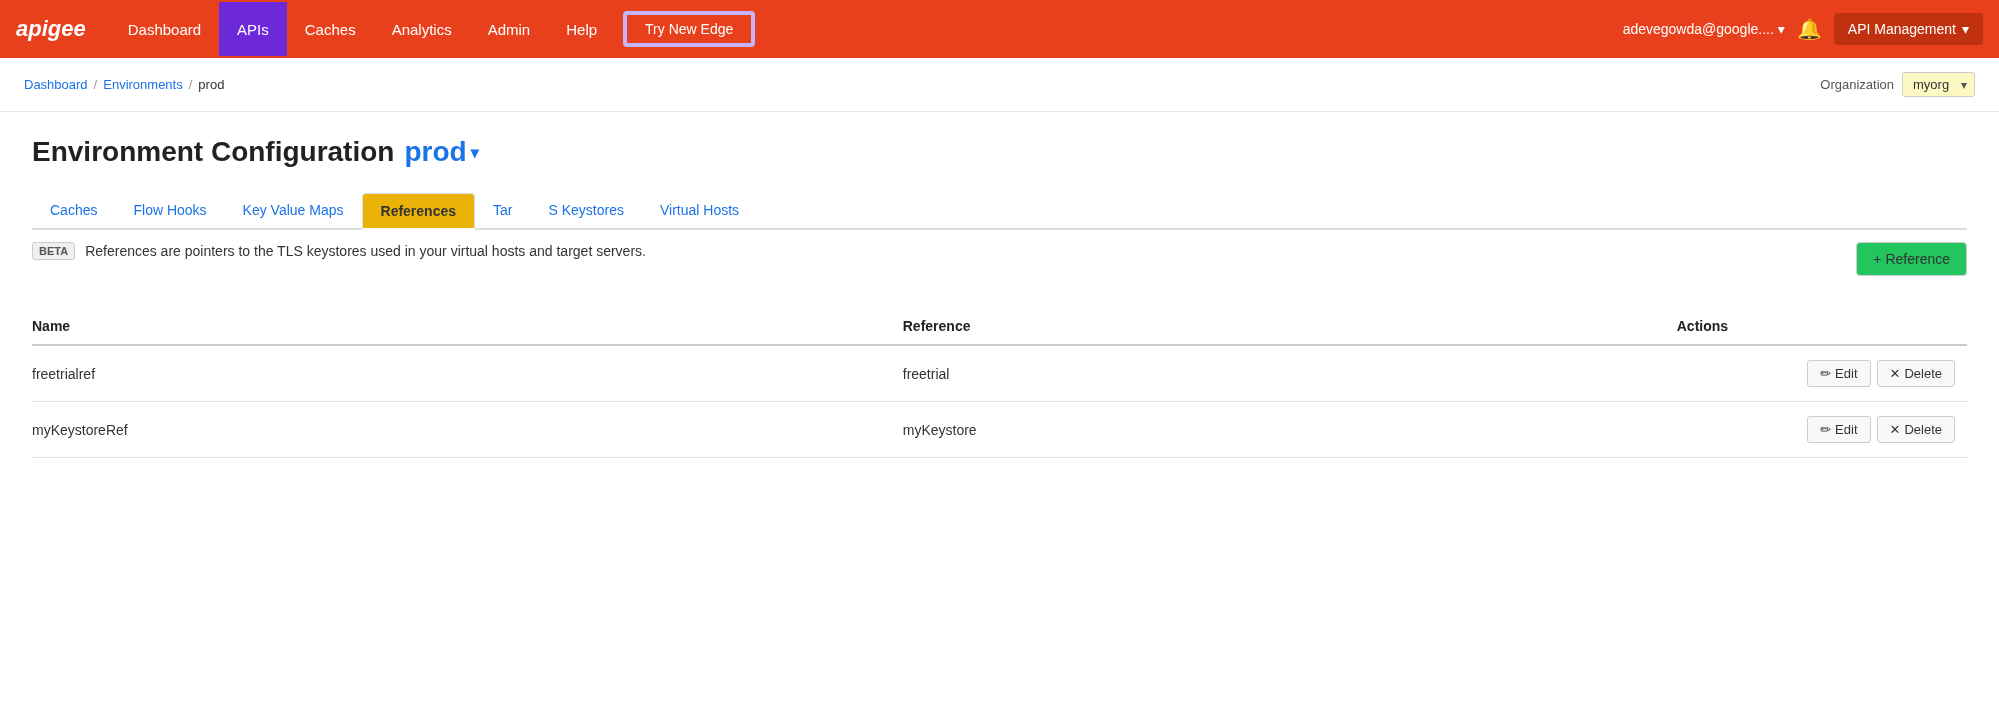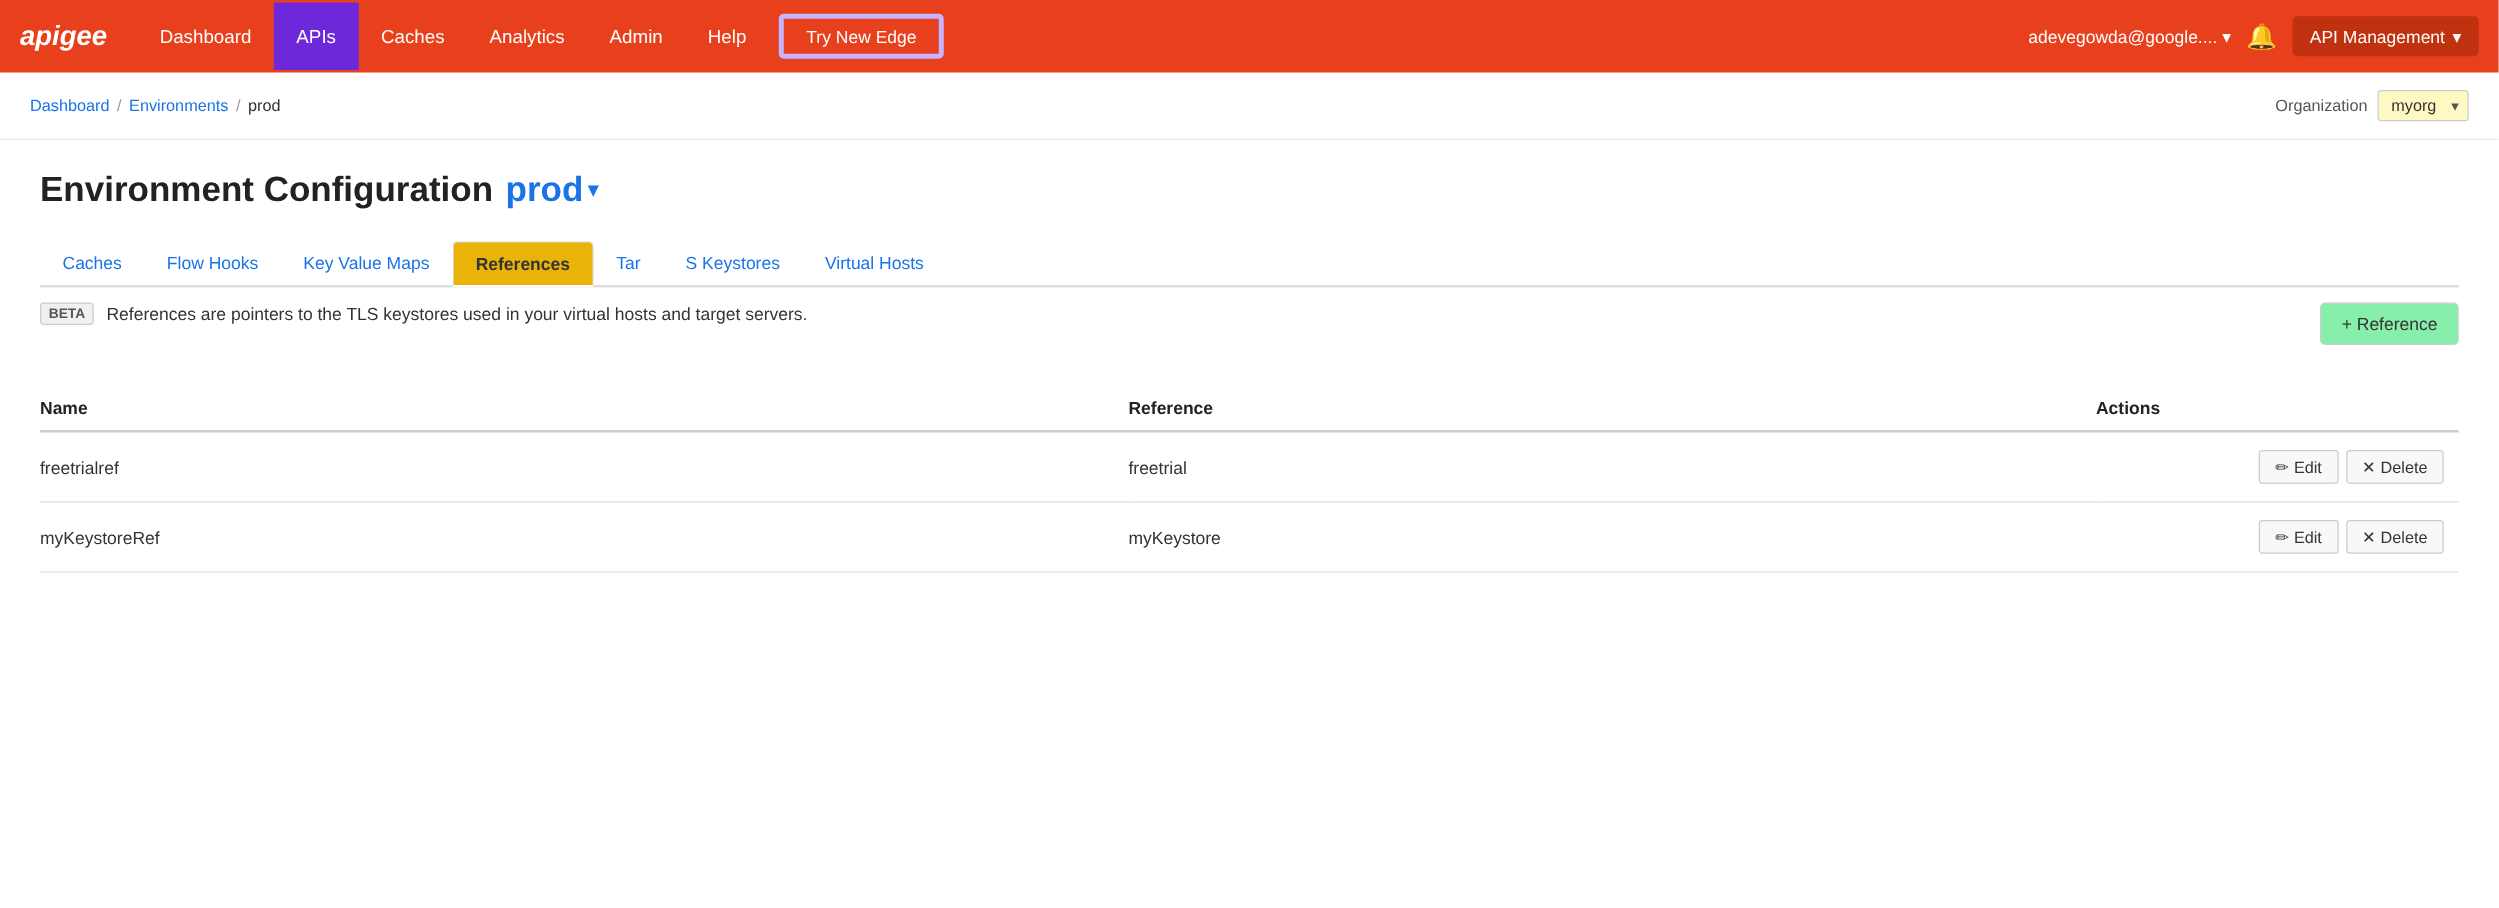--- a/index.html
+++ b/index.html
@@ -207,21 +207,21 @@
       background: #f0f0f0;
       border: 1px solid #ccc;
       border-radius: 3px;
       padding: 2px 6px;
       font-size: 11px;
       font-weight: bold;
       color: #555;
     }
     .add-ref-btn {
       border: 1px solid #ccc;
-      background: #86efac;
+      background: #22c55e;
       color: #333;
       padding: 8px 16px;
       border-radius: 4px;
       cursor: pointer;
       font-size: 14px;
       white-space: nowrap;
     }
 
     
     .ref-table {

